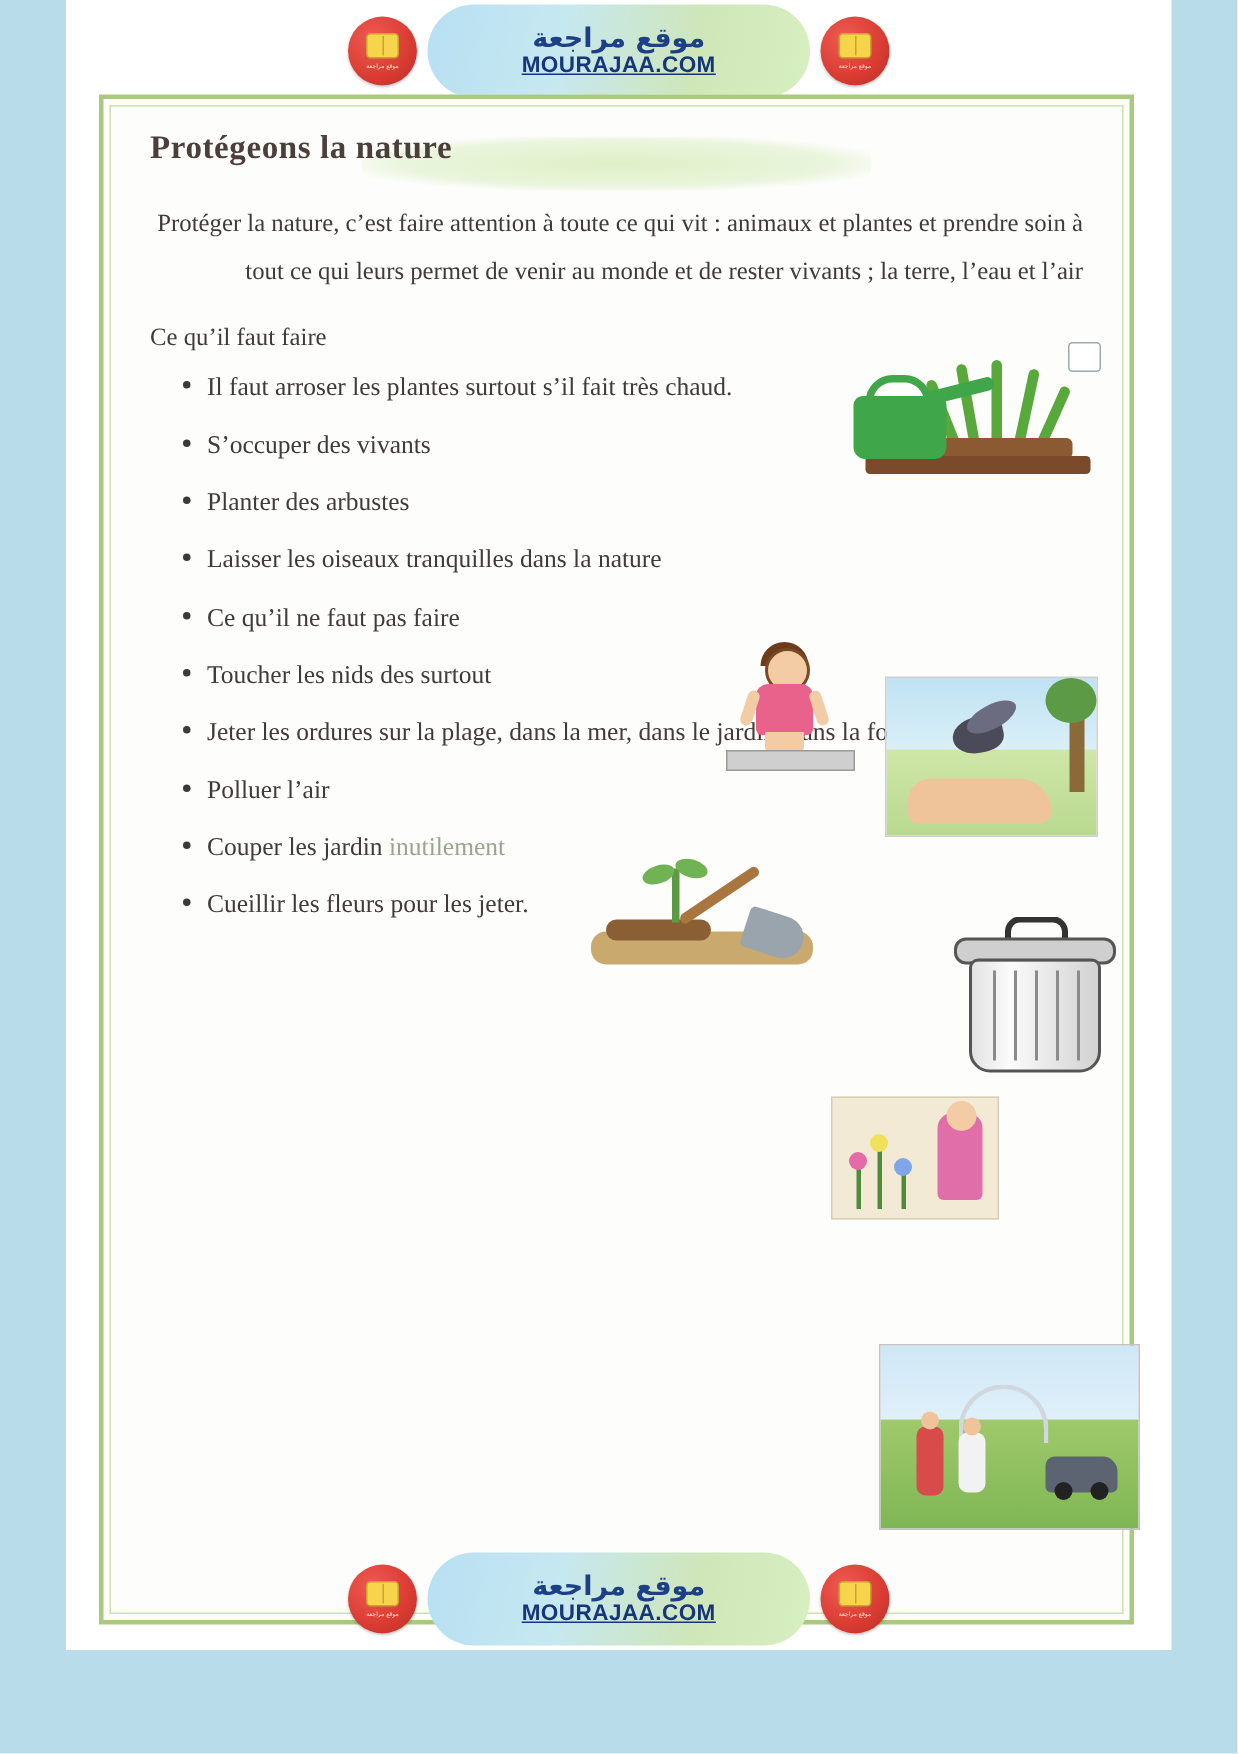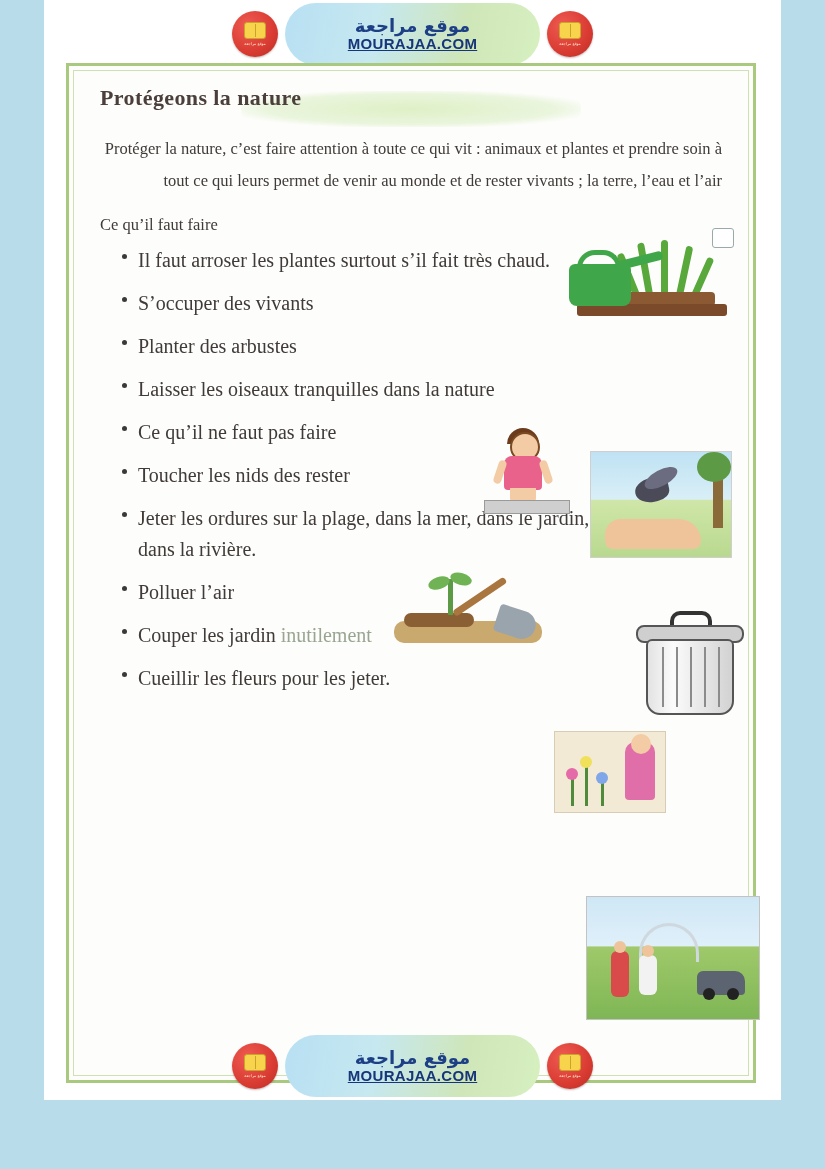--- a/index.html
+++ b/index.html
@@ -170,21 +170,21 @@
     margin: 14px 0 6px 0;
   }
 
   ul.items {
     list-style: none;
     margin: 0;
     padding: 0 0 0 38px;
   }
   ul.items li {
     position: relative;
-    font-size: 20px;
+    font-size: 17px;
     color: #403a38;
     line-height: 1.55;
     margin-bottom: 12px;
     max-width: 600px;
   }
   ul.items li::before {
     content: "";
     position: absolute;
     left: -16px;
     top: 9px;
@@ -305,21 +305,21 @@
       <ul class="items">
         <li>Il faut arroser les plantes surtout s’il fait très chaud.</li>
         <li>S’occuper des vivants</li>
         <li class="gap-after">Planter des arbustes</li>
         <li class="gap-after">Laisser les oiseaux tranquilles dans la nature</li>
         <li>Ce qu’il ne faut pas faire</li>
       </ul>
 
 
       <ul class="items">
-        <li>Toucher les nids des rester</li>
+        <li>Toucher les nids des surtout</li>
         <li>Jeter les ordures sur la plage, dans la mer, dans le jardin, dans la forêt, dans la rivière.</li>
         <li>Polluer l’air</li>
         <li><span>Couper les jardin </span><span class="faint">inutilement</span></li>
         <li>Cueillir les fleurs pour les jeter.</li>
       </ul>
 
       <div class="footer-url">www.madrassatii.com</div>
 
       <div class="ill ill-watering">
         <div class="wc-grass">

